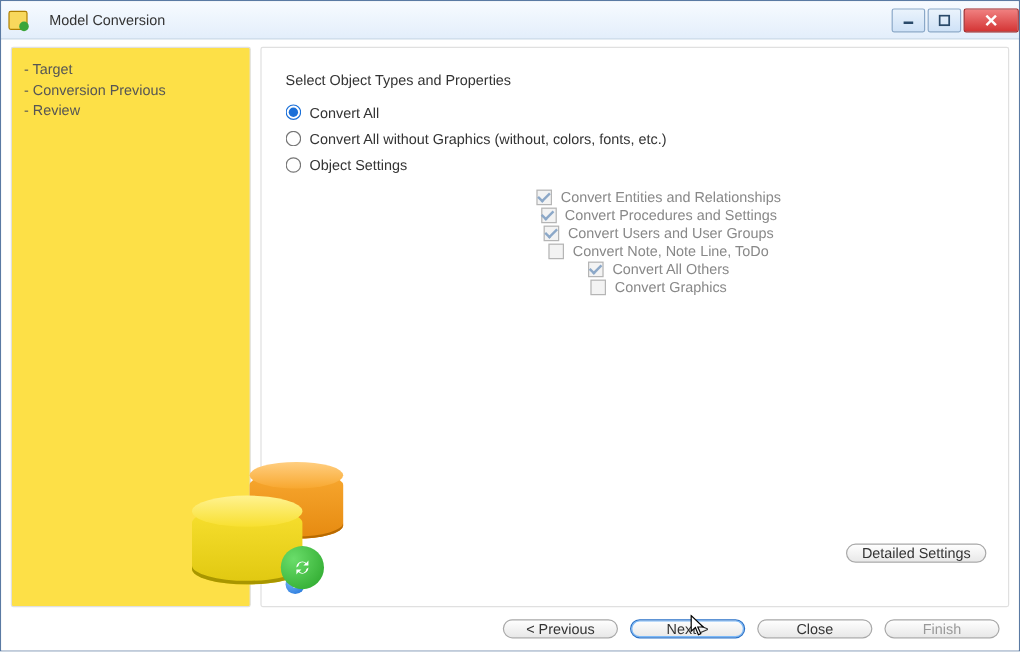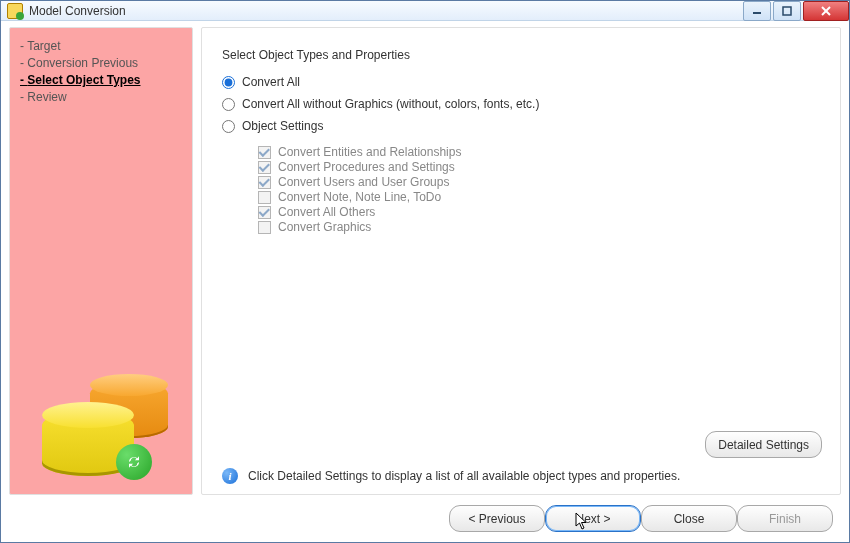--- a/index.html
+++ b/index.html
@@ -1,68 +1,68 @@
 <!DOCTYPE html>
 <html><head>
 <meta charset="utf-8">
 <style>
 * { box-sizing: border-box; margin: 0; padding: 0; font-family: 'Segoe UI', Tahoma, sans-serif; font-size: 12px; }
 body { background: #fff; width: 850px; height: 543px; overflow: hidden; }
 
 .window { width: 850px; height: 543px; border: 1px solid #5a7aa3; background: #f0f0f0; display: flex; flex-direction: column; }
 
-.titlebar { height: 20px; background: linear-gradient(#f7fbff, #e3eefb); border-bottom: 1px solid #c0d4e8; display: flex; align-items: center; padding-left: 6px; }
+.titlebar { height: 32px; background: linear-gradient(#f7fbff, #e3eefb); border-bottom: 1px solid #c0d4e8; display: flex; align-items: center; padding-left: 6px; gap: 12px; }
 .titlebar .app-icon { width: 16px; height: 16px; background: #f8d85c; border: 1px solid #b08000; border-radius: 2px; position: relative; margin-right: 6px; }
 .titlebar .app-icon::after { content: ""; position: absolute; width: 8px; height: 8px; background: #3aa53a; border-radius: 50%; right: -2px; bottom: -2px; }
 .titlebar .title-text { color: #333; }
 .titlebar .win-buttons { margin-left: auto; display: flex; }
 .win-btn { width: 28px; height: 20px; border: 1px solid #8aa8c8; background: linear-gradient(#eaf3fc,#cfe2f7); margin-right: 2px; border-radius: 2px; display: flex; align-items: center; justify-content: center; color: #2a4a6a; }
 .win-btn.close { width: 46px; background: linear-gradient(#f08080,#d43535); border-color: #a02020; color: #fff; margin-right: 0; }
 .win-btn svg { display: block; }
 
 .content { flex: 1; display: flex; flex-direction: column; padding: 6px 8px 4px 8px; background: #fff; }
 .panels { flex: 1; display: flex; gap: 8px; }
 
-.nav-panel { width: 184px; border: 1px solid #e0e0e0; border-radius: 2px; background: #fca5a5; padding: 10px 10px; display: flex; flex-direction: column; }
+.nav-panel { width: 200px; border: 1px solid #e0e0e0; border-radius: 2px; background: #fde047; padding: 10px 10px; display: flex; flex-direction: row; }
 .nav-step { color: #555; line-height: 17px; cursor: pointer; }
 .nav-step.active { color: #000; font-weight: bold; text-decoration: underline; }
 .nav-step::before { content: "- "; }
 
 .nav-image { margin-top: auto; height: 120px; position: relative; }
 .db-stack { position: absolute; bottom: 4px; }
 .db { position: absolute; border-radius: 50% / 20%; }
 .db-orange { width: 78px; height: 56px; left: 70px; bottom: 42px; background: linear-gradient(#f8a830,#e68a10); box-shadow: 0 -2px 0 #b86a00 inset; }
 .db-orange::before { content:""; position:absolute; width:78px; height:22px; top:-8px; left:0; border-radius:50%; background: linear-gradient(#ffce80,#f8a830); }
 .db-yellow { width: 92px; height: 64px; left: 22px; bottom: 4px; background: linear-gradient(#f8e030,#e0c810); box-shadow: 0 -3px 0 #a89600 inset; }
 .db-yellow::before { content:""; position:absolute; width:92px; height:26px; top:-10px; left:0; border-radius:50%; background: linear-gradient(#fff290,#f8e030); }
 .refresh-badge { position: absolute; left: 96px; bottom: 0px; width: 36px; height: 36px; border-radius: 50%; background: radial-gradient(circle at 30% 30%, #6add6a, #28a428); display:flex; align-items:center; justify-content:center; color:#fff; }
 .refresh-badge svg { width: 20px; height: 20px; }
 
 .main-panel { flex: 1; border: 1px solid #e0e0e0; border-radius: 2px; background: #fff; padding: 12px 16px 10px 16px; display: flex; flex-direction: column; }
 .section-title { color: #333; margin: 8px 0 10px 4px; }
-.radio-row { display: flex; align-items: center; margin: 3px 0 5px 4px; color: #333; }
+.radio-row { display: flex; margin: 3px 0 5px 4px; color: #333; }
 .radio-row input { margin-right: 7px; width: 13px; height: 13px; accent-color: #1a6fd8; }
 .radio-row label { cursor: pointer; }
 
 .sub-checks { margin: 6px 0 0 40px; }
-.check-row { display: flex; align-items: center; margin: 1px 0; color: #888; }
+.check-row { display: flex; align-items: center; margin: 1px 16px; color: #888; justify-content: center; }
 .check-row .cb { width: 13px; height: 13px; border: 1px solid #b5b5b5; background: #f3f3f3; margin-right: 7px; display: flex; align-items: center; justify-content: center; }
 .check-row .cb.checked::after { content: ""; width: 8px; height: 4px; border-left: 2px solid #8ca8c8; border-bottom: 2px solid #8ca8c8; transform: rotate(-45deg) translate(0,-1px); }
 .check-row label { cursor: default; }
 
 .detailed-row { margin-top: auto; display: flex; justify-content: flex-end; padding-right: 2px; }
-.btn { min-width: 88px; height: 27px; border: 1px solid #a8a8a8; border-radius: 11px; background: linear-gradient(#fefefe,#e8e8e8); color: #333; padding: 0 12px; cursor: pointer; }
+.btn { min-width: 88px; height: 16px; border: 1px solid #a8a8a8; border-radius: 11px; background: linear-gradient(#fefefe,#e8e8e8); color: #333; padding: 0 12px; cursor: pointer; }
 .btn:disabled { color: #999; cursor: default; }
 .btn-detailed { min-width: 108px; }
 
 .info-row { display: flex; align-items: center; gap: 10px; margin-top: 10px; padding-left: 4px; }
 .info-icon { width: 16px; height: 16px; border-radius: 50%; background: radial-gradient(circle at 30% 30%, #7ab8f8, #1a6fd8); color: #fff; font-style: italic; font-weight: bold; font-family: Georgia, serif; font-size: 11px; display: flex; align-items: center; justify-content: center; }
 .info-text { color: #333; }
 
-.button-bar { display: flex; justify-content: flex-end; gap: 0; padding: 10px 8px 6px 0; }
+.button-bar { display: flex; justify-content: flex-end; gap: 10px; padding: 10px 8px 6px 0; }
 .button-bar .btn { min-width: 96px; }
 .btn.default { border-color: #2a72c8; box-shadow: 0 0 0 1px #7ab8f8 inset; }
 
 .cursor { position: absolute; width: 16px; height: 20px; pointer-events: none; }
 </style>
 </head>
 <body>
 
 <div class="window">
   <div class="titlebar">
@@ -88,21 +88,20 @@
     </div>
   </div>
 
   <div class="content">
     <div class="panels">
 
       <div class="nav-panel">
         <div id="nav-steps">
             <div class="nav-step">Target</div>
             <div class="nav-step">Conversion Previous</div>
-            <div class="nav-step active">Select Object Types</div>
             <div class="nav-step">Review</div>
           </div>
         <div class="nav-image">
           <div class="db-stack">
             <div class="db db-orange"></div>
             <div class="db db-yellow"></div>
             <div class="refresh-badge">
               <svg viewBox="0 0 24 24">
                   <path d="M6 12a6 6 0 0 1 10-4.5L18 5v5h-5l2-2a4 4 0 0 0-7 2.5M18 12a6 6 0 0 1-10 4.5L6 19v-5h5l-2 2a4 4 0 0 0 7-2.5" fill="#fff"></path>
                 </svg>
@@ -153,21 +152,20 @@
               <label>Convert Graphics</label>
             </div>
           </div>
 
         <div class="detailed-row">
           <button class="btn btn-detailed">Detailed Settings</button>
         </div>
 
         <div class="info-row">
           <div class="info-icon">i</div>
-          <span class="info-text">Click Detailed Settings to display a list of all available object types and properties.</span>
         </div>
       </div>
 
     </div>
 
     <div class="button-bar">
       <button class="btn">&lt; Previous</button>
       <button class="btn default">Next &gt;</button>
       <button class="btn">Close</button>
       <button class="btn" disabled="">Finish</button>

